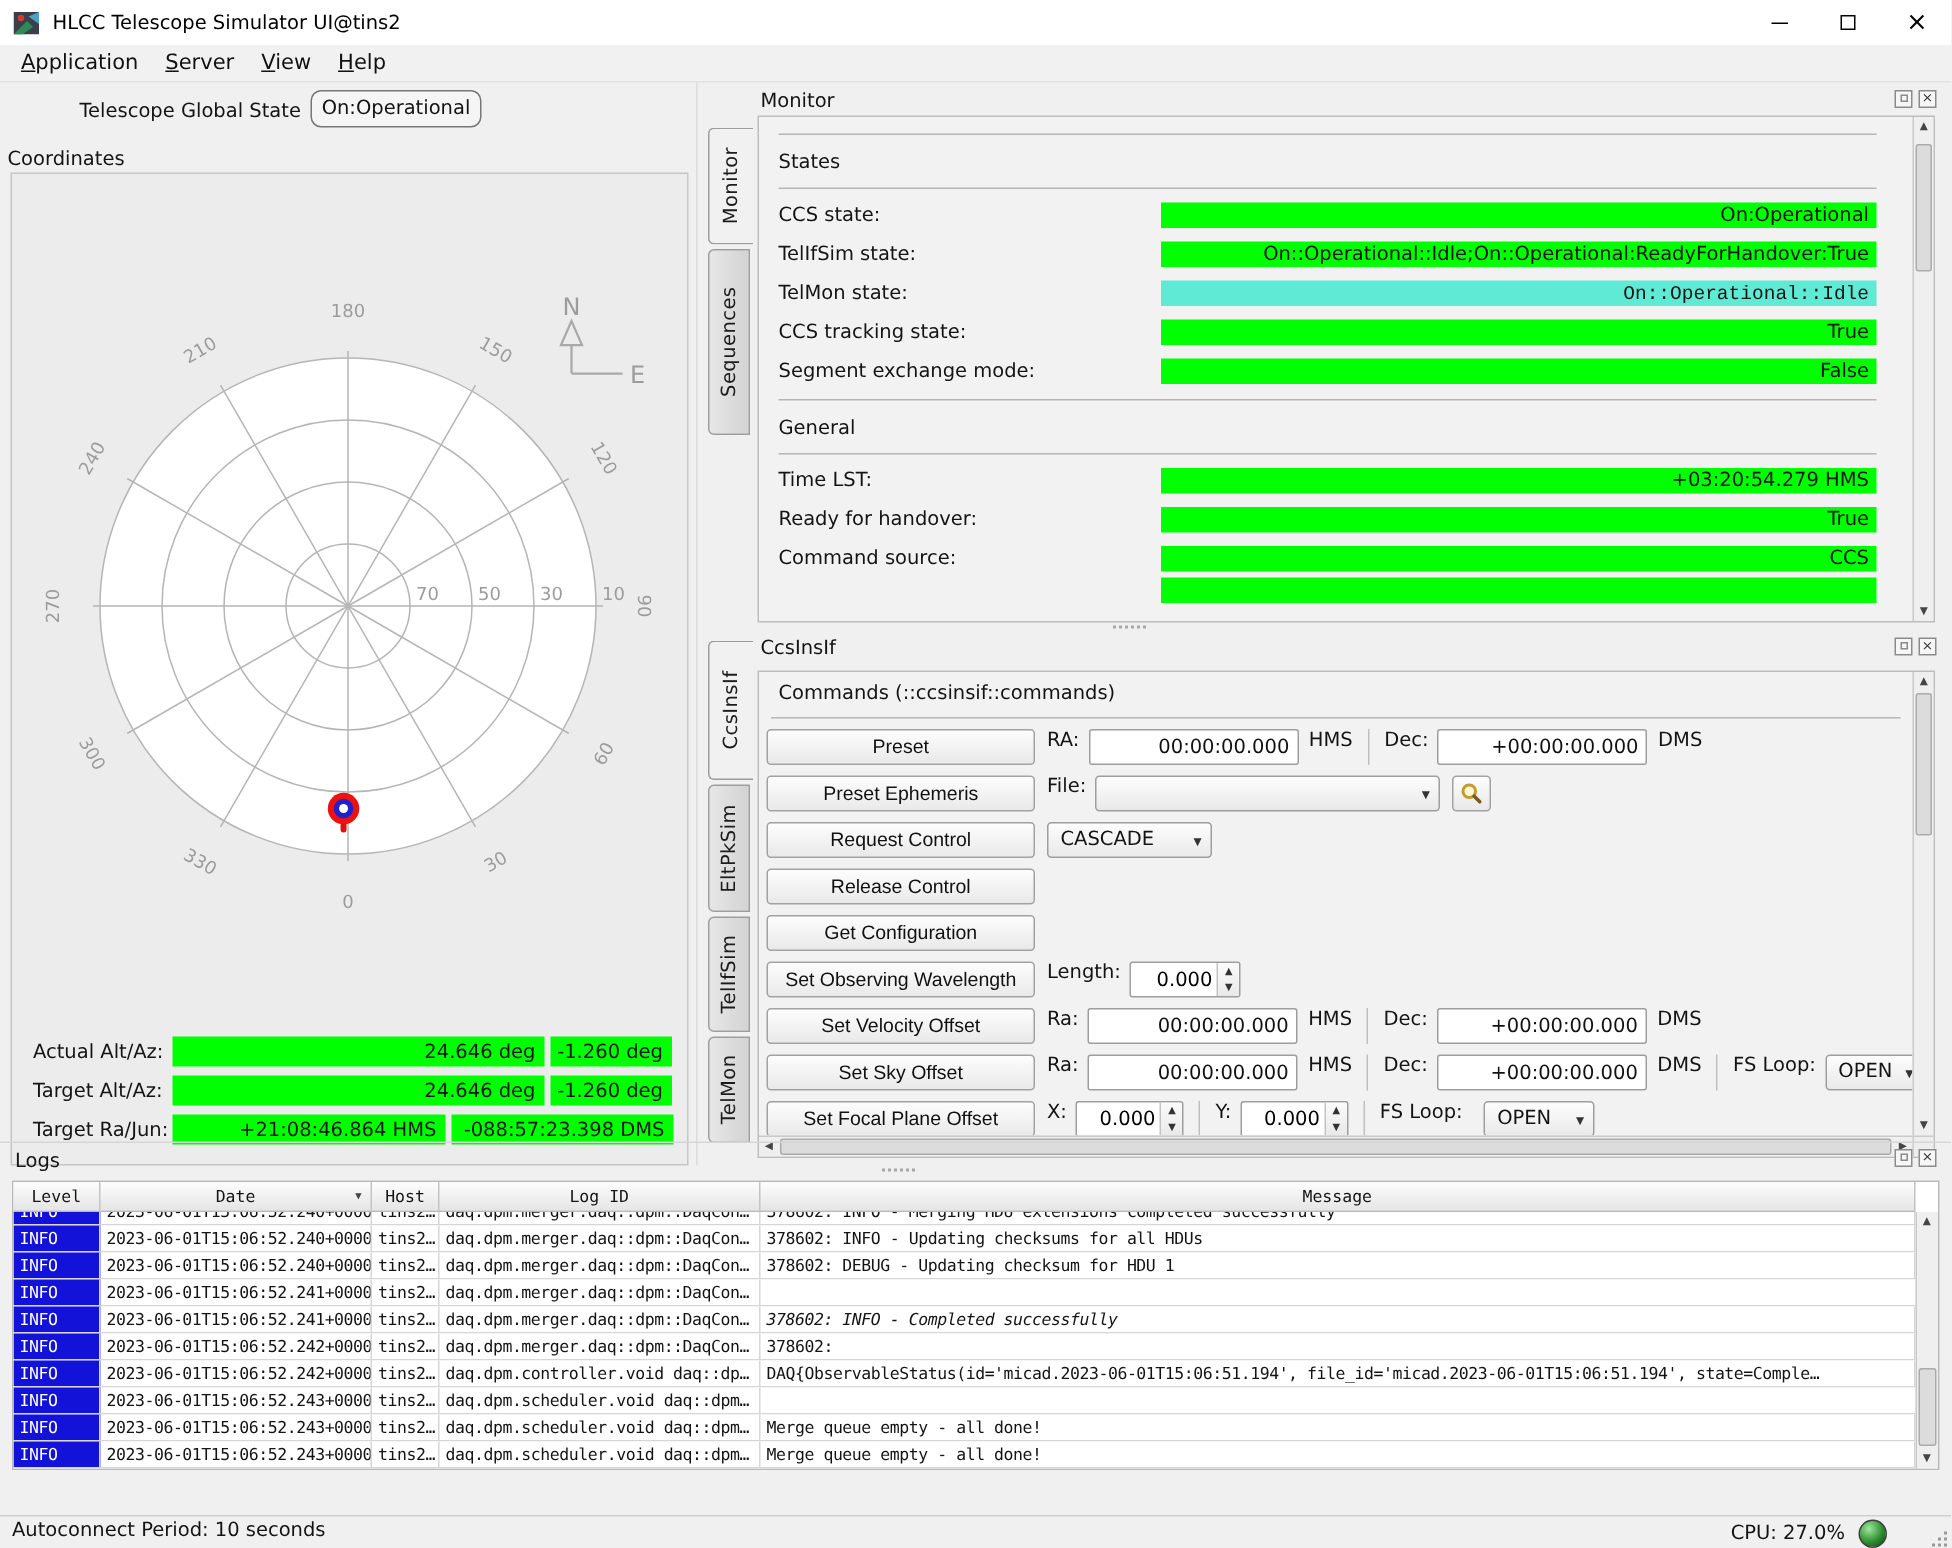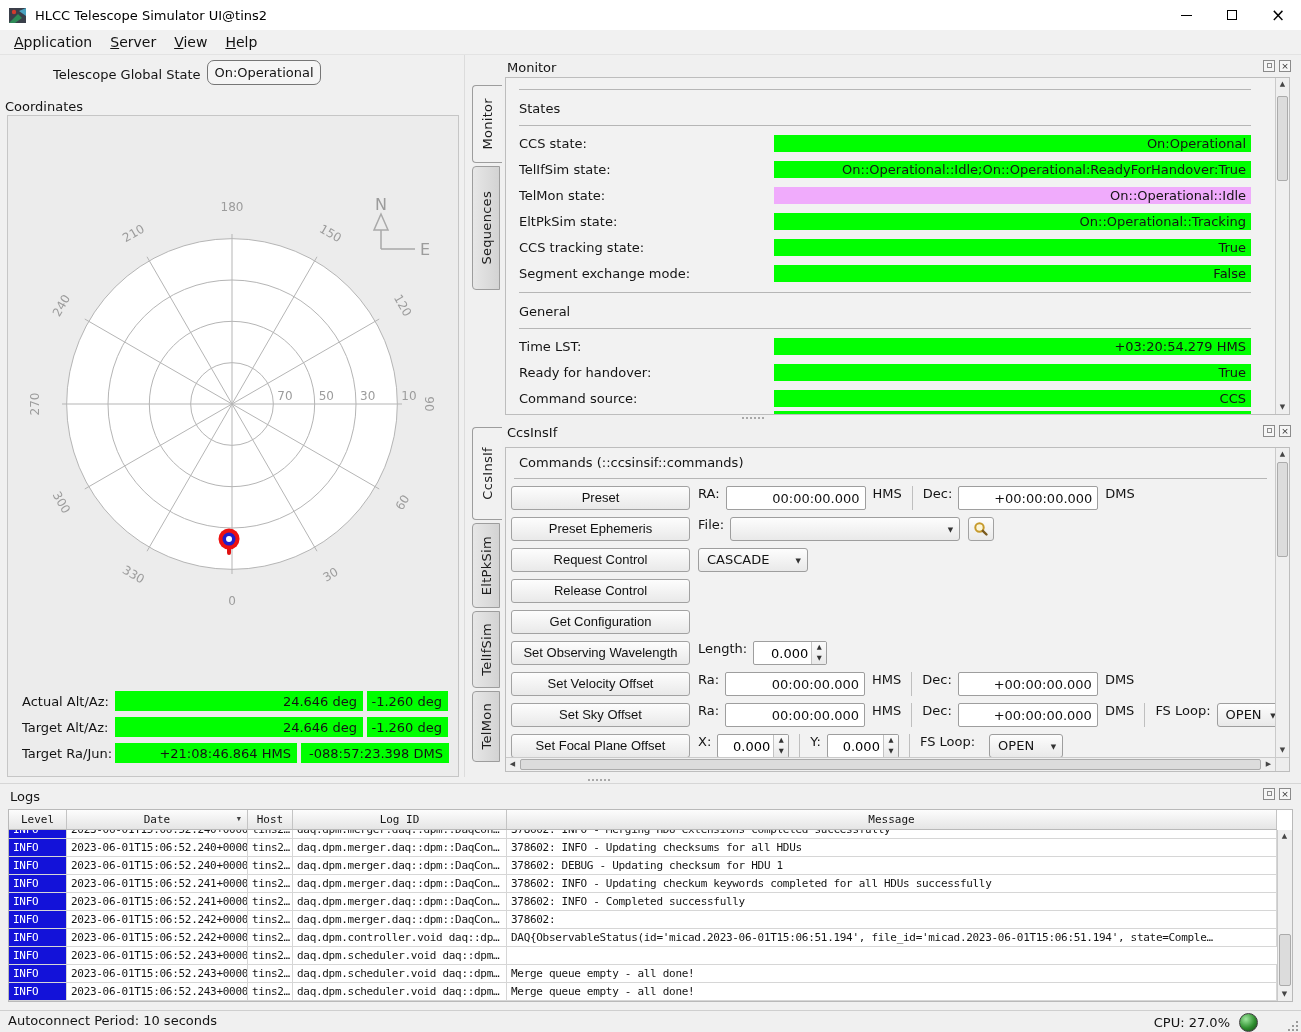--- a/index.html
+++ b/index.html
@@ -76,21 +76,21 @@
   .vsep{width:1px;height:24px;background:#bfbfbf;margin:0 10px;flex:0 0 1px}
   .combo{height:24px;border:1px solid #9e9e9e;border-radius:3px;background:linear-gradient(#fdfdfd,#e9e9e9);position:relative;padding:0 20px 0 8px;line-height:22px;margin-left:6px;white-space:nowrap}
   .combo .arr{position:absolute;right:6px;top:0;line-height:24px;font-size:7px;color:#333}
   .spin{display:flex;height:24px;border:1px solid #9e9e9e;border-radius:2px;background:#fff;margin-left:6px;overflow:hidden}
   .spin input{flex:1;width:0;border:none;outline:none;background:transparent;text-align:right;font-family:inherit;font-size:13px;padding:0 3px}
   .spin .arrows{flex:0 0 15px;border-left:1px solid #c3c3c3;display:flex;flex-direction:column;background:linear-gradient(#fbfbfb,#e9e9e9)}
   .spin .arrows span{flex:1;font-size:6.5px;color:#333;text-align:center;line-height:11px}
   .search-btn{width:26px;height:24px;margin-left:8px;border:1px solid #a2a2a2;border-radius:3px;background:linear-gradient(#fdfdfd,#e9e9e9);display:flex;align-items:center;justify-content:center}
 
   
-  .logs-dock{left:0;top:783px;width:1301px;height:227px;border-top:1px solid #d6d6d6}
+  .logs-dock{left:0;top:761px;width:1301px;height:227px;border-top:1px solid #d6d6d6}
   .logs-title{position:absolute;left:10px;top:5px}
   .log-table{position:absolute;left:8px;top:25px;width:1285px;height:193px;border:1px solid #b9b9b9;background:#fff}
   .lt-header{position:absolute;left:0;top:0;right:15px;height:20px;display:flex;background:linear-gradient(#fdfdfd,#e5e5e5);border-bottom:1px solid #b9b9b9;z-index:3;font-family:"DejaVu Sans Mono","Liberation Mono",monospace;font-size:11px}
   .lt-hcell{border-right:1px solid #c4c4c4;text-align:center;line-height:19px;position:relative;overflow:hidden}
   .lt-hcell .sort-arrow{position:absolute;right:6px;top:0;font-size:7px;line-height:19px;color:#444}
   .lt-body{position:absolute;left:0;top:20px;right:15px;bottom:0;overflow:hidden}
   .lt-row{display:flex;height:18px;border-bottom:1px solid #d6d6d6;background:#fff;font-family:"DejaVu Sans Mono","Liberation Mono",monospace;font-size:11px;letter-spacing:-.3px}
   .lt-row.clipped{margin-top:-9px}
   .lt-cell{border-right:1px solid #d6d6d6;line-height:17px;padding:0 4px;white-space:nowrap;overflow:hidden}
   .lt-cell.lt-level{color:#fff}
@@ -230,25 +230,21 @@
           <div class="mon-row">
             <div class="mon-label">CCS state:</div>
             <div class="mon-value" style="background: rgb(0, 255, 0);">On:Operational</div>
           </div>
           <div class="mon-row">
             <div class="mon-label">TelIfSim state:</div>
             <div class="mon-value" style="background: rgb(0, 255, 0);">On::Operational::Idle;On::Operational:ReadyForHandover:True</div>
           </div>
           <div class="mon-row">
             <div class="mon-label">TelMon state:</div>
-            <div class="mon-value" style="background: #f0abfc;">On::Operational::Idle</div>
-          </div>
-          <div class="mon-row">
-            <div class="mon-label">EltPkSim state:</div>
-            <div class="mon-value" style="background: rgb(0, 255, 0);">On::Operational::Tracking</div>
+            <div class="mon-value" style="background: #5eead4; font-family: Liberation Mono, monospace;">On::Operational::Idle</div>
           </div>
           <div class="mon-row">
             <div class="mon-label">CCS tracking state:</div>
             <div class="mon-value" style="background: rgb(0, 255, 0);">True</div>
           </div>
           <div class="mon-row">
             <div class="mon-label">Segment exchange mode:</div>
             <div class="mon-value" style="background: rgb(0, 255, 0);">False</div>
           </div>
           <div class="mon-rule" style="margin-top: 10px;"></div>
@@ -466,28 +462,27 @@
             <div class="lt-cell" style="flex: 0 0 181px;">2023-06-01T15:06:52.240+0000</div>
             <div class="lt-cell" style="flex: 0 0 45px;">tins2…</div>
             <div class="lt-cell" style="flex: 0 0 214px;">daq.dpm.merger.daq::dpm::DaqCon…</div>
             <div class="lt-cell" style="flex: 1 1 0%;">378602: DEBUG - Updating checksum for HDU 1</div>
           </div>
           <div class="lt-row">
             <div class="lt-cell lt-level" style="flex: 0 0 58px; background: rgb(19, 18, 217);">INFO</div>
             <div class="lt-cell" style="flex: 0 0 181px;">2023-06-01T15:06:52.241+0000</div>
             <div class="lt-cell" style="flex: 0 0 45px;">tins2…</div>
             <div class="lt-cell" style="flex: 0 0 214px;">daq.dpm.merger.daq::dpm::DaqCon…</div>
-            <div class="lt-cell" style="flex: 1 1 0%;">378602: INFO - Updating checkum keywords completed for all HDUs successfully</div>
           </div>
           <div class="lt-row">
             <div class="lt-cell lt-level" style="flex: 0 0 58px; background: rgb(19, 18, 217);">INFO</div>
             <div class="lt-cell" style="flex: 0 0 181px;">2023-06-01T15:06:52.241+0000</div>
             <div class="lt-cell" style="flex: 0 0 45px;">tins2…</div>
             <div class="lt-cell" style="flex: 0 0 214px;">daq.dpm.merger.daq::dpm::DaqCon…</div>
-            <div class="lt-cell" style="flex: 1 1 0%;">378602: INFO - Completed successfully</div>
+            <div class="lt-cell" style="flex: 1 1 0%; font-style: italic;">378602: INFO - Completed successfully</div>
           </div>
           <div class="lt-row">
             <div class="lt-cell lt-level" style="flex: 0 0 58px; background: rgb(19, 18, 217);">INFO</div>
             <div class="lt-cell" style="flex: 0 0 181px;">2023-06-01T15:06:52.242+0000</div>
             <div class="lt-cell" style="flex: 0 0 45px;">tins2…</div>
             <div class="lt-cell" style="flex: 0 0 214px;">daq.dpm.merger.daq::dpm::DaqCon…</div>
             <div class="lt-cell" style="flex: 1 1 0%;">378602:</div>
           </div>
           <div class="lt-row">
             <div class="lt-cell lt-level" style="flex: 0 0 58px; background: rgb(19, 18, 217);">INFO</div>

